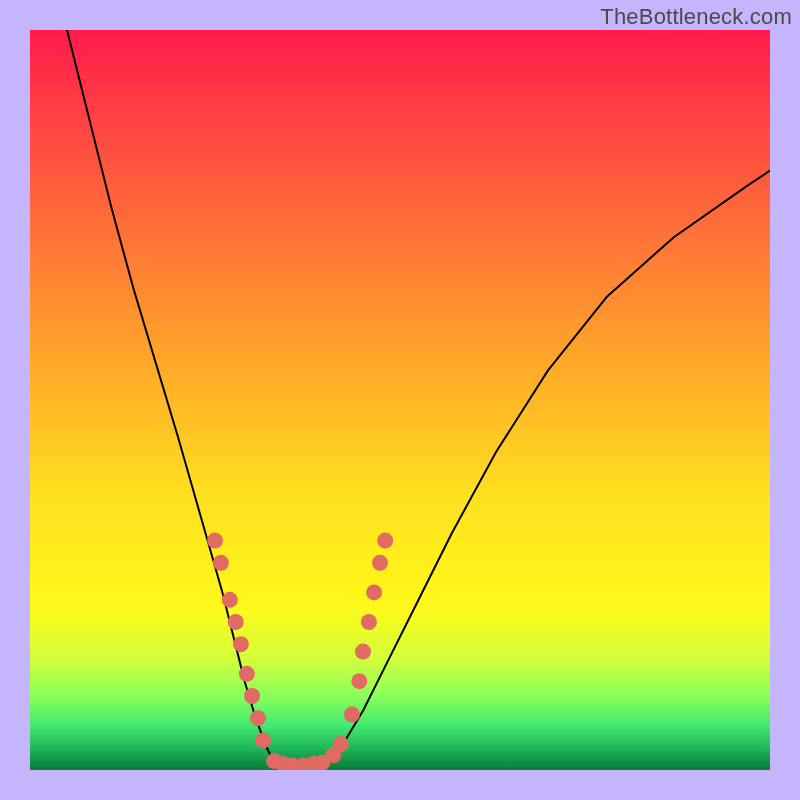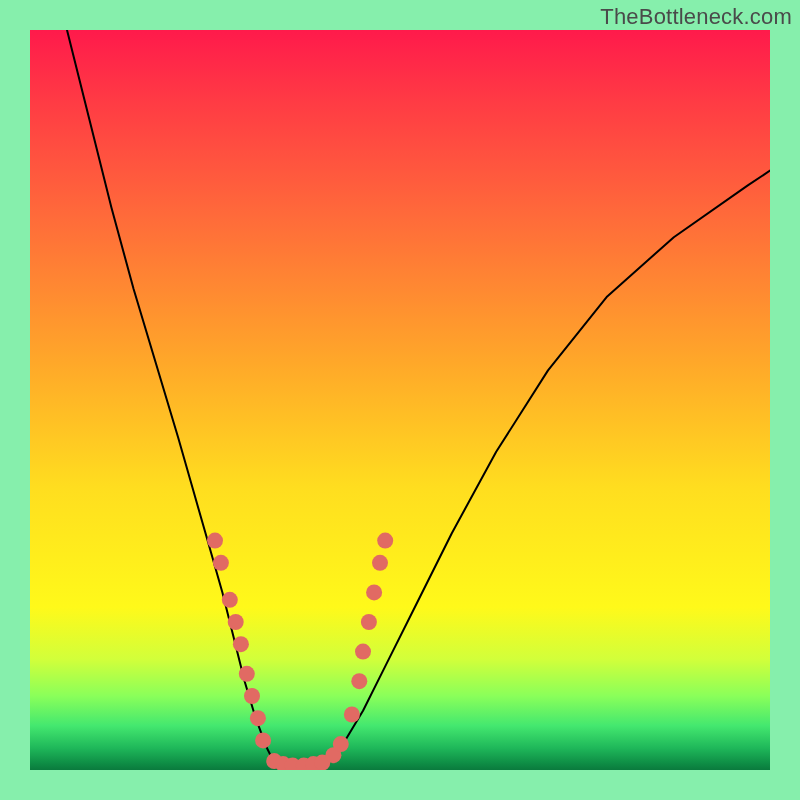--- a/index.html
+++ b/index.html
@@ -10,21 +10,21 @@
     overflow: hidden;
     background: #000;
     font-family: Arial, Helvetica, sans-serif;
   }
   .frame {
     position: absolute;
     top: 0;
     left: 0;
     width: 800px;
     height: 800px;
-    background: #86efac;
+    background: #c4b5fd;
   }
   .plot {
     position: absolute;
     top: 30px;
     left: 30px;
     width: 740px;
     height: 740px;
     
     background: linear-gradient(
       to bottom,

